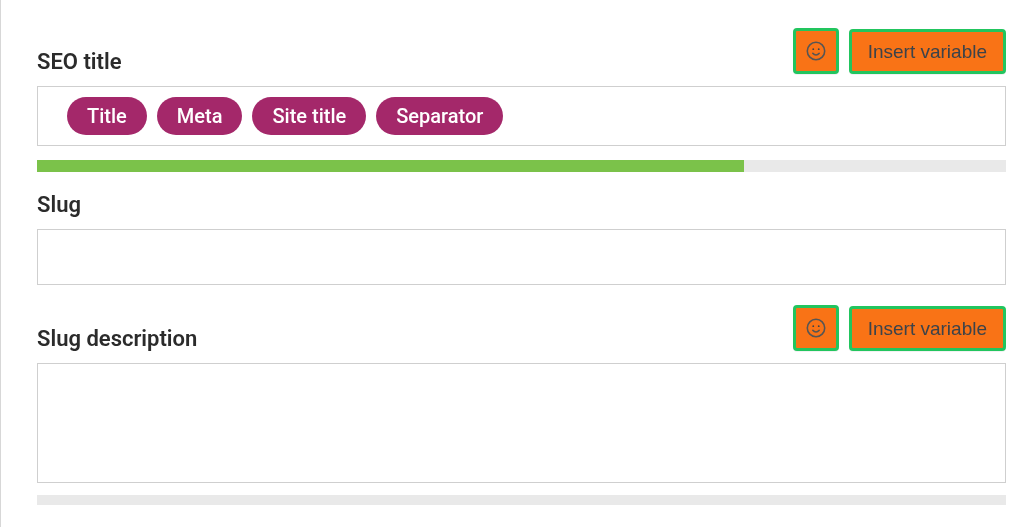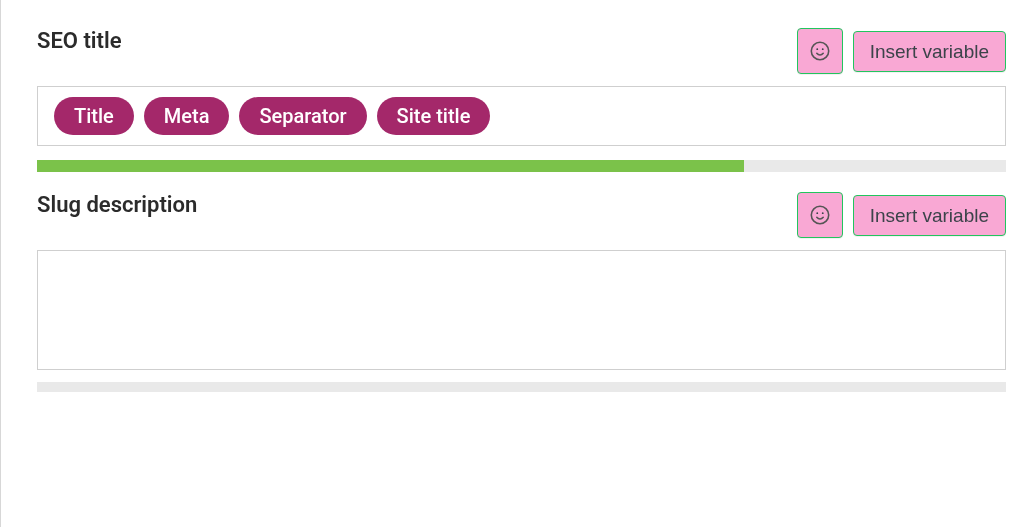--- a/index.html
+++ b/index.html
@@ -14,38 +14,38 @@
   }
   .panel {
     border-left: 1px solid #d7d7d7;
     height: 100%;
     padding: 28px 18px 0 36px;
   }
   .field-block { margin-bottom: 20px; }
 
   .field-header {
     display: flex;
-    align-items: flex-start;
+    align-items: flex-end;
     justify-content: space-between;
     margin-bottom: 12px;
     gap: 20px;
   }
   .field-label {
     font-size: 22px;
     font-weight: 600;
     color: #2b2b2b;
   }
   .header-actions {
     display: flex;
     gap: 10px;
     align-items: center;
   }
   .btn {
-    background: #f9a8d4;
-    border: 1px solid #22c55e;
+    background: #f97316;
+    border: 3px solid #22c55e;
     border-radius: 4px;
     box-shadow: 0 1px 0 rgba(0,0,0,0.05);
     color: #3c434a;
     font-size: 19px;
     line-height: 1;
     padding: 10px 16px;
     cursor: pointer;
     display: inline-flex;
     align-items: center;
     justify-content: center;
@@ -58,21 +58,21 @@
   .btn.icon-btn svg {
     width: 22px;
     height: 22px;
     stroke: #555;
   }
 
   .input-box {
     width: 100%;
     border: 1px solid #cfcfcf;
     background: #fff;
-    padding: 10px 16px;
+    padding: 10px 29px;
     min-height: 56px;
     display: flex;
     align-items: center;
     flex-wrap: wrap;
     gap: 10px;
     font-size: 18px;
   }
   .input-box.tall {
     min-height: 120px;
     padding: 14px;
@@ -124,29 +124,33 @@
             <path d="M8.5 14.5c1 1.2 2.2 1.8 3.5 1.8s2.5-.6 3.5-1.8" stroke-linecap="round"></path>
           </svg>
         </button>
         <button class="btn">Insert variable</button>
       </div>
     </div>
 
     <div class="input-box" id="seo-title-input">
         <span class="token">Title</span>
         <span class="token">Meta</span>
+        <span class="token">Site title</span>
         <span class="token">Separator</span>
-        <span class="token">Site title</span>
       </div>
 
     <div class="progress-track">
       <div class="progress-fill" id="seo-title-progress-fill" style="width: 73%;"></div>
     </div>
   </div>
 
+  <div class="field-block">
+    <div class="field-label" style="margin-bottom:12px;">Slug</div>
+    <div class="input-box"></div>
+  </div>
 
   <div class="field-block">
     <div class="field-header">
       <div class="field-label">Slug description</div>
       <div class="header-actions">
         <button class="btn icon-btn" aria-label="emoji">
           <svg viewBox="0 0 24 24" fill="none" stroke="currentColor" stroke-width="1.7">
             <circle cx="12" cy="12" r="9.5"></circle>
             <circle cx="9" cy="10" r="1" fill="currentColor" stroke="none"></circle>
             <circle cx="15" cy="10" r="1" fill="currentColor" stroke="none"></circle>

